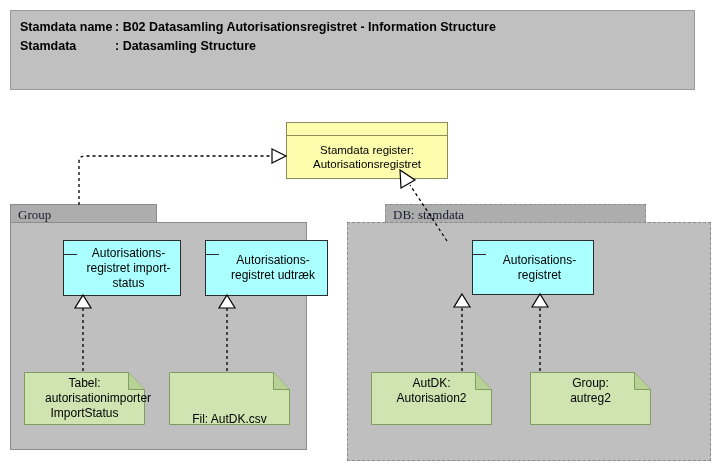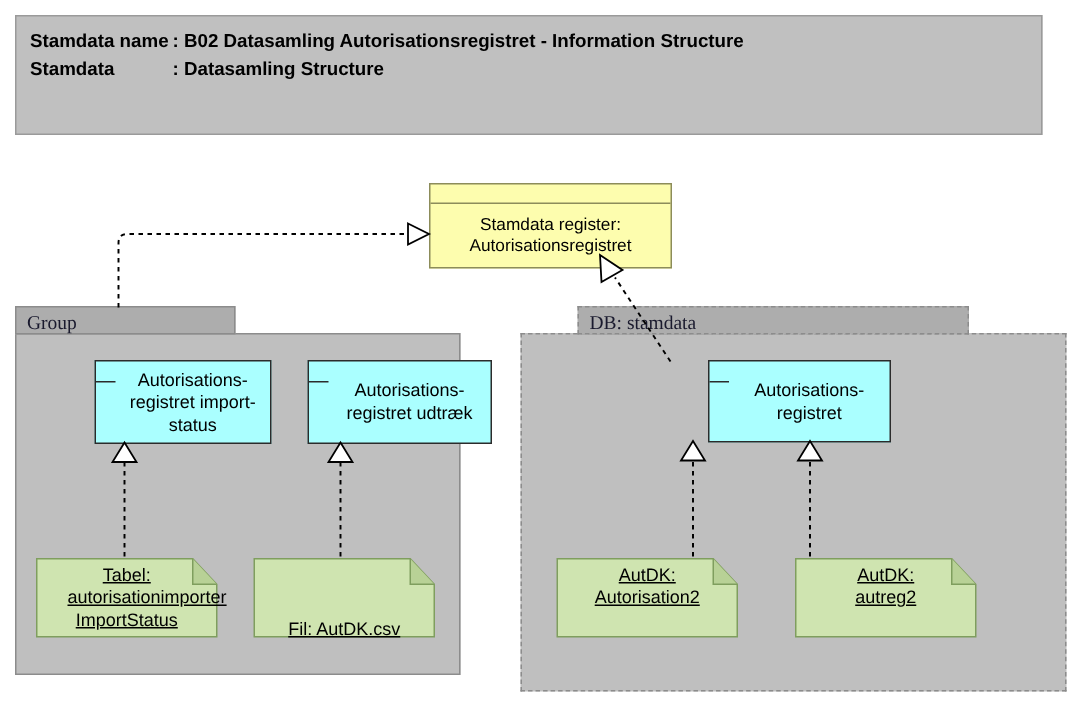--- a/index.html
+++ b/index.html
@@ -135,21 +135,20 @@
     position: absolute;
     left: 0;
     right: 0;
     text-align: center;
     font-size: 12px;
     color: #000000;
     line-height: 15px;
     white-space: pre-line;
     padding: 0 21px;
     box-sizing: border-box;
-    text-decoration: underline;
   }
 
   
   .conn-layer {
     position: absolute;
     left: 0;
     top: 0;
     width: 719px;
     height: 467px;
     z-index: 9;
@@ -236,21 +235,21 @@
       <path d="M104.5,0.5 L104.5,17.5 L120.5,17.5" fill="#b8d196" stroke="#7f9e5e" stroke-width="1"></path>
     </svg>
     <div class="artifact-label" style="top:4px;">AutDK: Autorisation2</div>
   </div>
 
   <div class="artifact" style="left:530px; top:372px; width:121px; height:53px;">
     <svg width="121" height="53" viewBox="0 0 121 53">
       <path d="M0.5,0.5 L104.5,0.5 L120.5,17.5 L120.5,52.5 L0.5,52.5 Z" fill="#cfe4b0" stroke="#7f9e5e" stroke-width="1"></path>
       <path d="M104.5,0.5 L104.5,17.5 L120.5,17.5" fill="#b8d196" stroke="#7f9e5e" stroke-width="1"></path>
     </svg>
-    <div class="artifact-label" style="top:4px;">AutDK: autreg2</div>
+    <div class="artifact-label" style="top:4px;">Group: autreg2</div>
   </div>
 
   <svg class="conn-layer" viewBox="0 0 719 467">
 
     <path class="conn-line" d="M79,205 L79,162 Q79,156 85,156 L272,156"></path>
     <polygon class="conn-head" points="272,149 286,156 272,163"></polygon>
 
     <path class="conn-line" d="M447,241 L410,185"></path>
     <polygon class="conn-head" points="400,170 401,188 415,180"></polygon>
 

